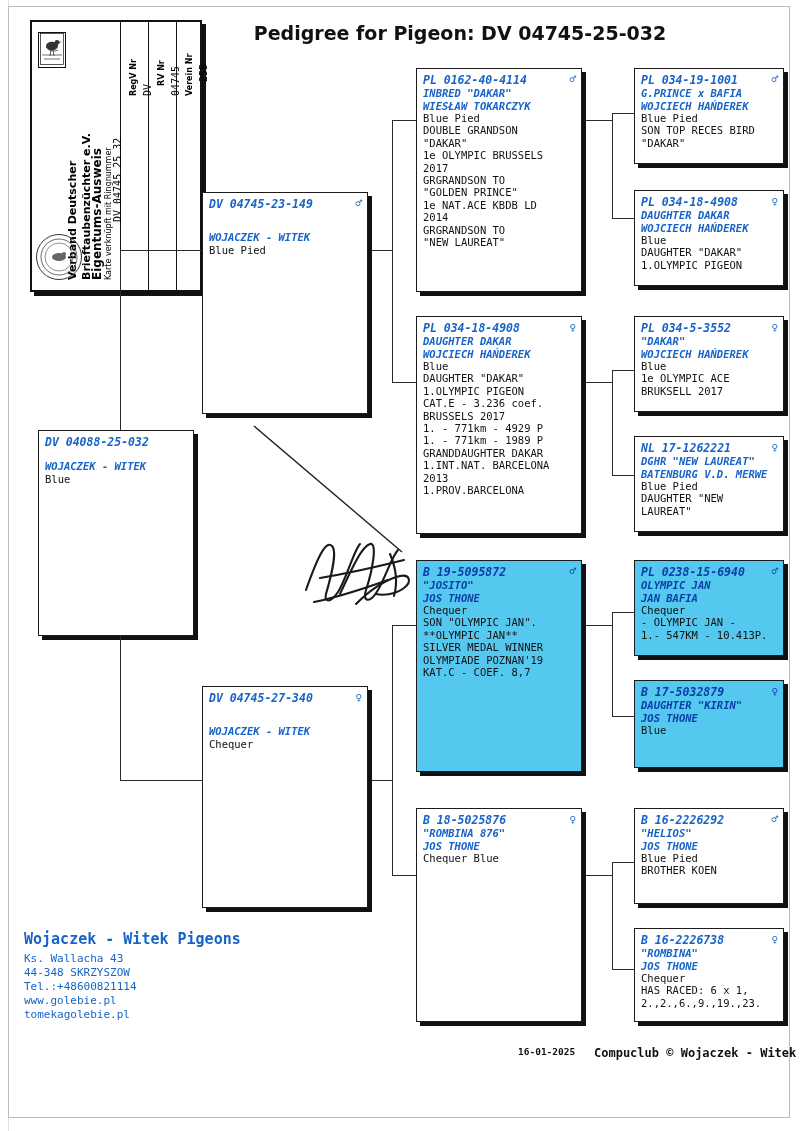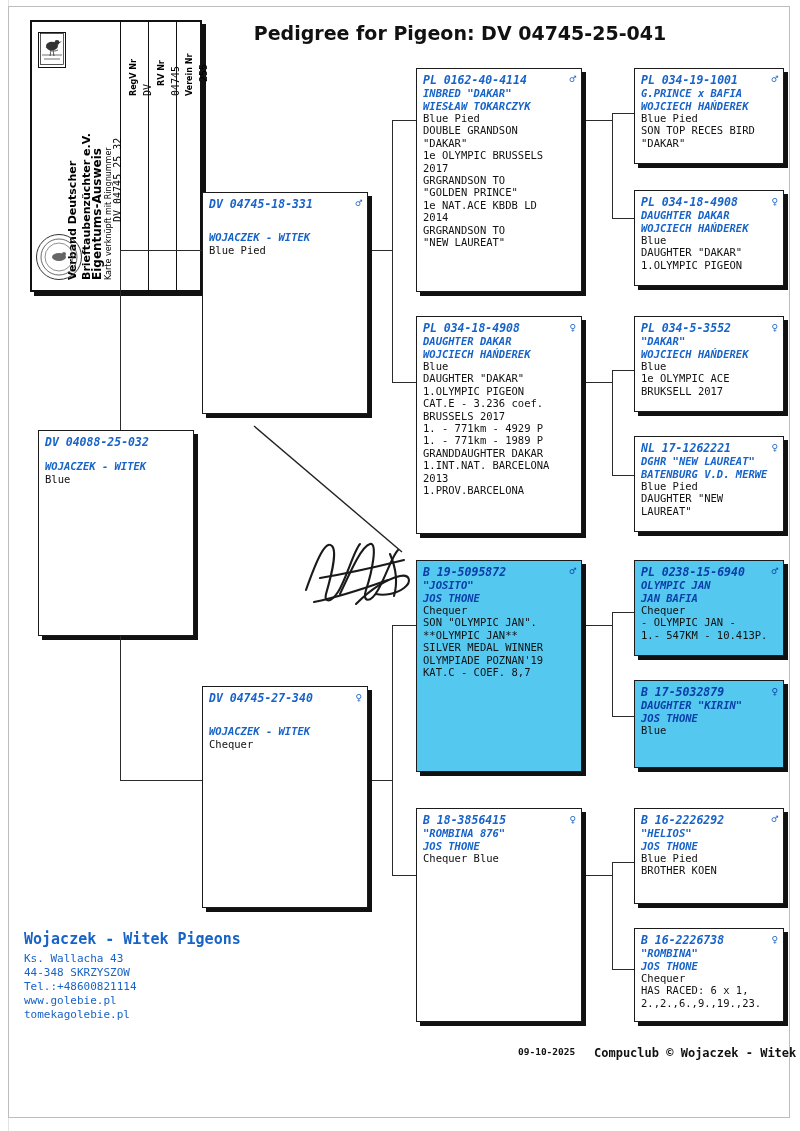--- a/index.html
+++ b/index.html
@@ -130,21 +130,21 @@
   .sig-line{
     position:absolute;left:252px;top:424px;width:190px;height:150px;z-index:5;
   }
 </style>
 </head>
 <body>
 
 <div class="scan-left"></div>
 <div class="page-frame"></div>
 
-<div class="title">Pedigree for Pigeon: DV  04745-25-041</div>
+<div class="title">Pedigree for Pigeon: DV  04745-25-032</div>
 
 <div class="shadow-el" style="left:34px;top:24px;width:172px;height:272px;"></div>
 <div class="owner-card">
   <div class="oc-inner">
     <div class="oc-logo">
       <svg width="24" height="32" viewBox="0 0 24 32">
         <rect x="0.5" y="0.5" width="23" height="31" fill="none" stroke="#111" stroke-width="0.7"></rect>
         <ellipse cx="12" cy="13" rx="6" ry="4.2" fill="#333"></ellipse>
         <circle cx="17" cy="9.5" r="2.4" fill="#333"></circle>
         <path d="M19 9 L22 8.2 L19.2 10.2 Z" fill="#333"></path>
@@ -228,21 +228,21 @@
 <div class="box" style="left:38px;top:430px;width:156px;height:206px;">
   <div class="ring"><span>DV  04088-25-032</span></div>
   <div class="nm" style="margin-top:11px;">WOJACZEK - WITEK</div>
   <div class="dsc">Blue</div>
 </div>
 
 <div class="shadow-el" style="left:206px;top:196px;width:166px;height:222px;"></div>
 <div class="box" style="left:202px;top:192px;width:166px;height:222px;">
   <div class="ring">
     <span class="sex">♂</span>
-    <span>DV  04745-18-331</span>
+    <span>DV  04745-23-149</span>
   </div>
   <div class="nm" style="margin-top:20px;">WOJACZEK - WITEK</div>
   <div class="dsc">Blue Pied</div>
 </div>
 
 <div class="shadow-el" style="left:206px;top:690px;width:166px;height:222px;"></div>
 <div class="box" style="left:202px;top:686px;width:166px;height:222px;">
   <div class="ring">
     <span class="sex">♀</span>
     <span>DV  04745-27-340</span>
@@ -306,21 +306,21 @@
 **OLYMPIC JAN**
 SILVER MEDAL WINNER
 OLYMPIADE POZNAN'19
 KAT.C - COEF. 8,7</div>
 </div>
 
 <div class="shadow-el" style="left:420px;top:812px;width:166px;height:214px;"></div>
 <div class="box" style="left:416px;top:808px;width:166px;height:214px;">
   <div class="ring">
     <span class="sex">♀</span>
-    <span>B   18-3856415</span>
+    <span>B   18-5025876</span>
   </div>
   <div class="nm">"ROMBINA 876"
 JOS THONE</div>
   <div class="dsc">Chequer Blue</div>
 </div>
 
 <div class="shadow-el" style="left:638px;top:72px;width:150px;height:96px;"></div>
 <div class="box" style="left:634px;top:68px;width:150px;height:96px;">
   <div class="ring">
     <span class="sex">♂</span>
@@ -434,14 +434,14 @@
     <path d="M90 34 C96 48 98 62 94 76"></path>
   </g>
 </svg>
 
 <div class="addr-title">Wojaczek - Witek Pigeons</div>
 <div class="addr-body">Ks. Wallacha 43
 44-348  SKRZYSZOW
 Tel.:+48600821114
 www.golebie.pl
 tomekagolebie.pl</div>
-<div class="foot-date">09-10-2025</div>
+<div class="foot-date">16-01-2025</div>
 <div class="foot-right">Compuclub © Wojaczek - Witek Pigeons</div>
 
 </body></html>

